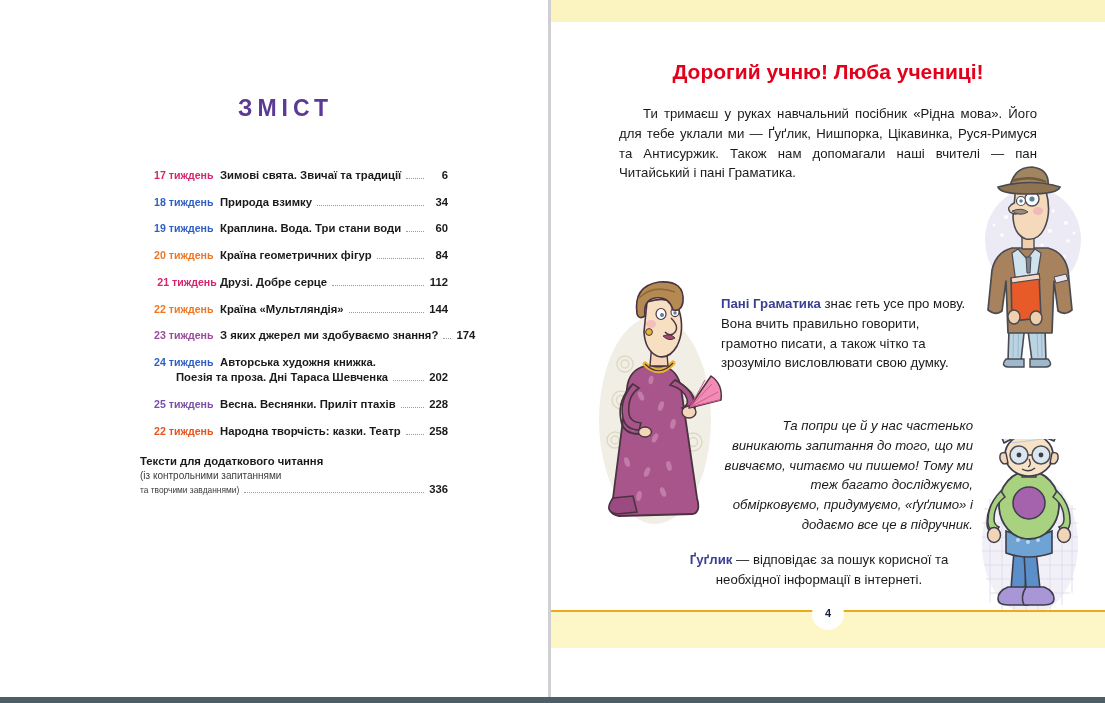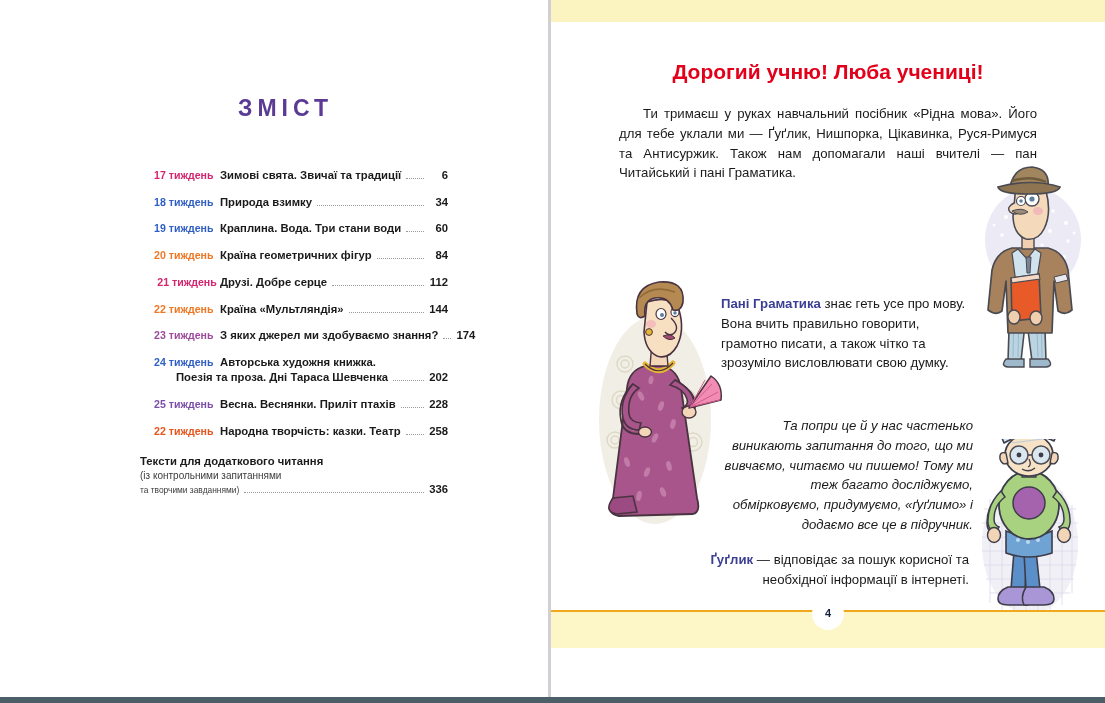--- a/index.html
+++ b/index.html
@@ -226,21 +226,21 @@
     left: 170px;
     top: 394px;
     width: 252px;
     text-align: right;
     font-style: italic;
   }
   .p-guglyk {
     left: 118px;
     top: 528px;
     width: 300px;
-    text-align: right;
+    text-align: center;
     text-indent: 0;
   }
 
   
   .illus { position: absolute; }
   .illus svg { display: block; }
   .ill-chytaysky { left: 407px; top: 143px; width: 145px; height: 210px; }
   .ill-gramatyka { left: 38px;  top: 258px; width: 145px; height: 250px; }
   .ill-guglyk    { left: 405px; top: 417px; width: 148px; height: 185px; }
 

